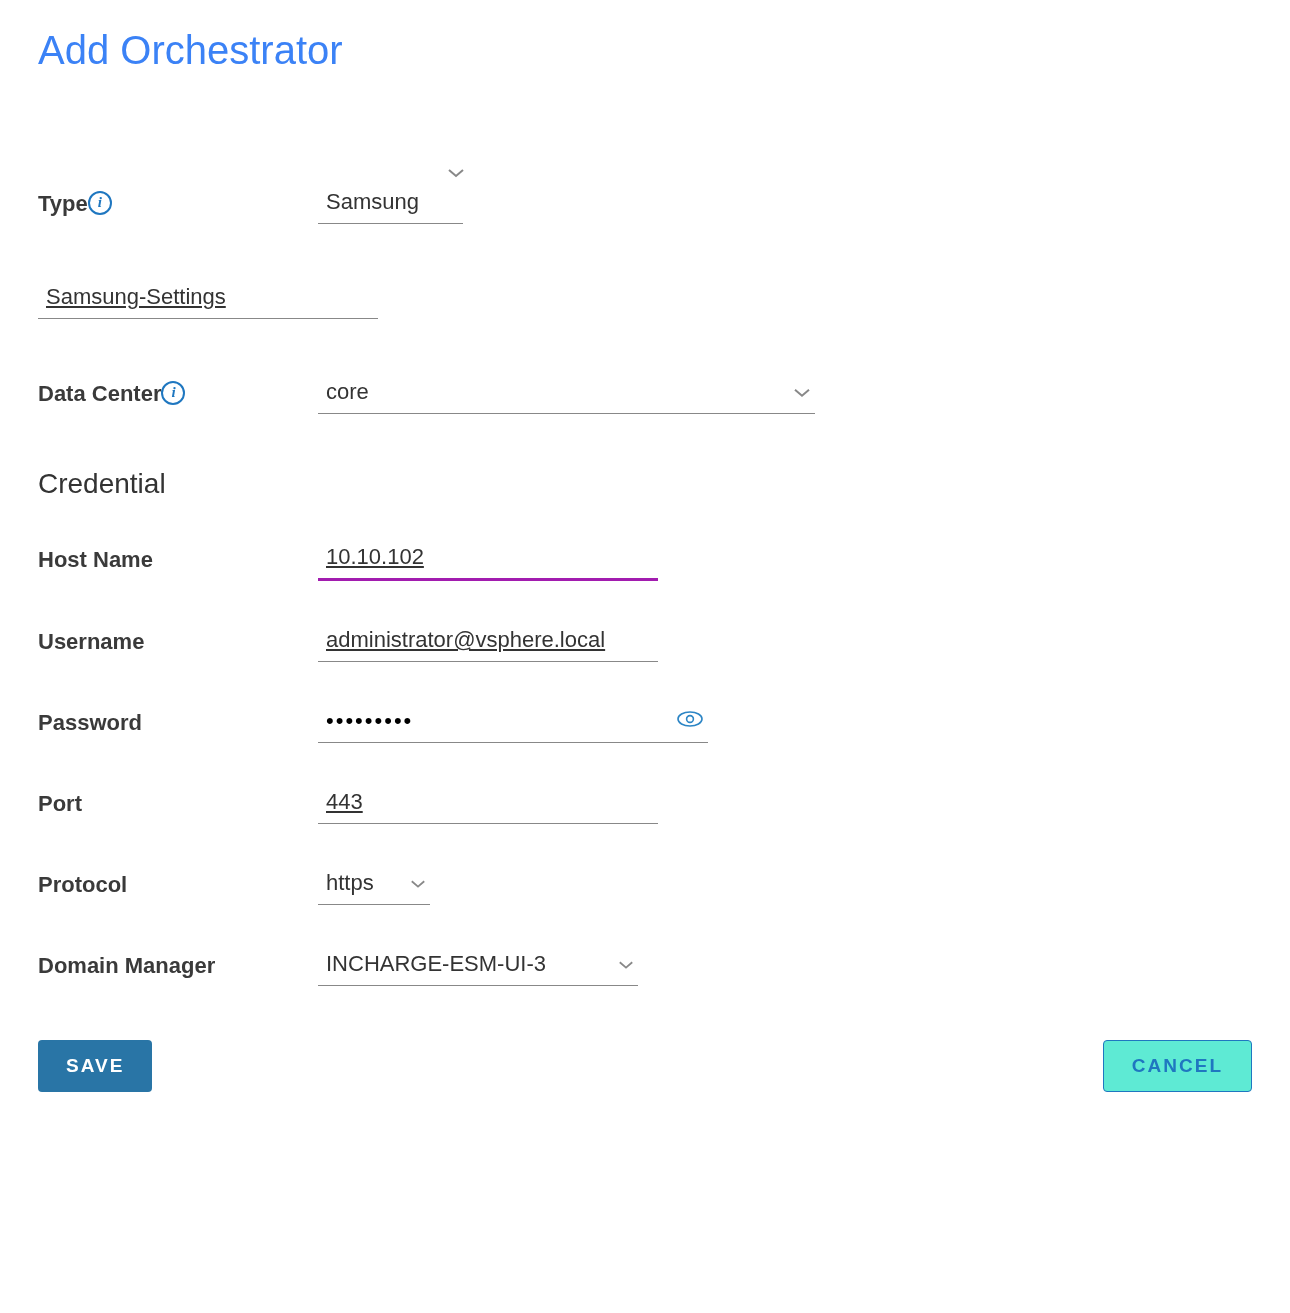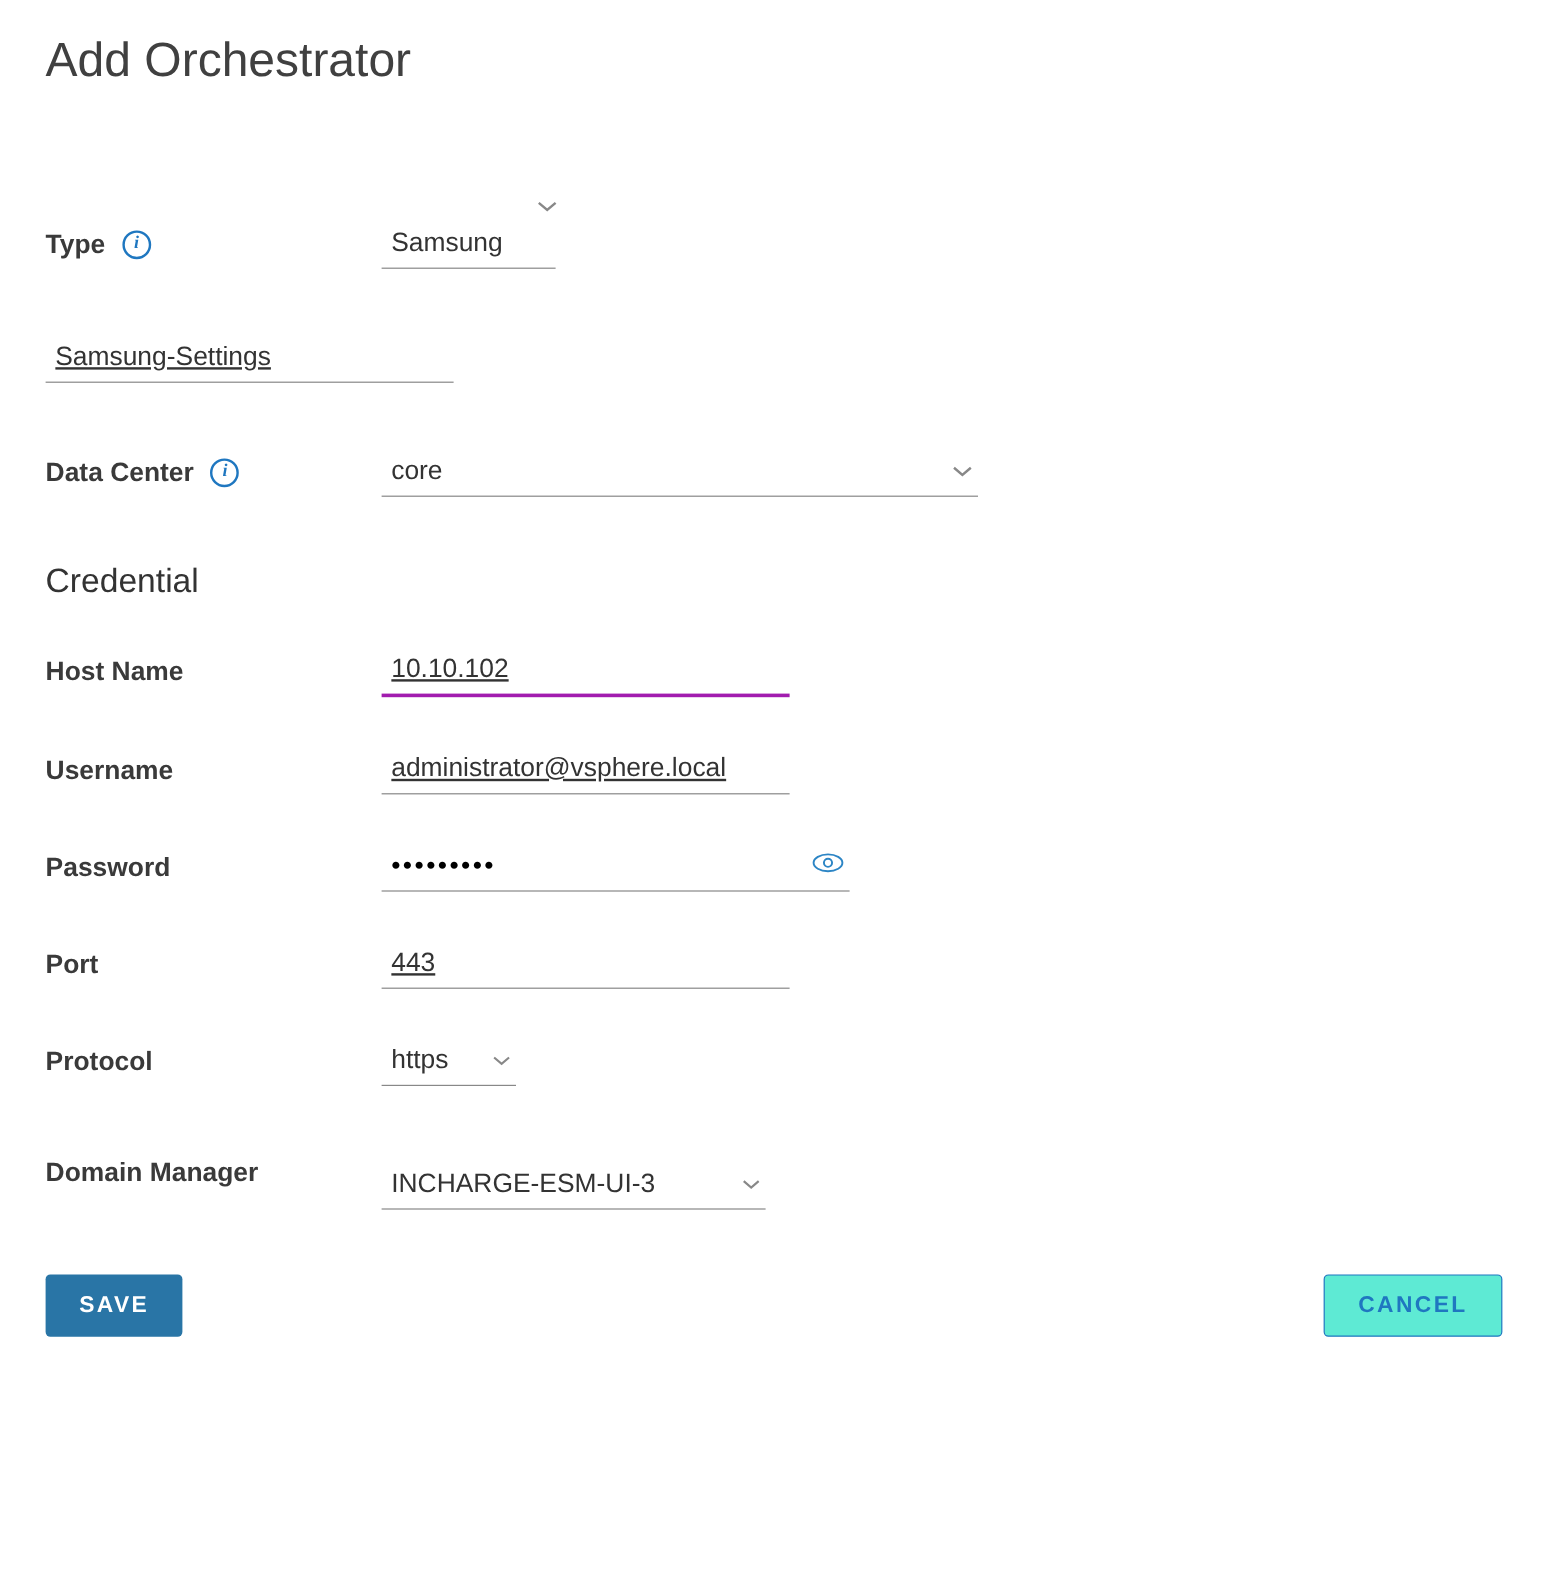--- a/index.html
+++ b/index.html
@@ -6,41 +6,39 @@
     body {
       font-family: -apple-system, BlinkMacSystemFont, "Segoe UI", Helvetica, Arial, sans-serif;
       background: #fff;
       padding: 28px 38px;
       color: #2a2a2a;
       width: 1290px;
     }
     h1.page-title {
       font-size: 40px;
       font-weight: 400;
-      color: #404040;
+      color: #3b82f6;
       margin-bottom: 110px;
     }
     h2.section-title {
       font-size: 28px;
       font-weight: 400;
       color: #333;
       margin-top: 44px;
       margin-bottom: 38px;
     }
     .form-row {
       display: flex;
       align-items: center;
       margin-bottom: 54px;
     }
     .form-row.tight { margin-bottom: 40px; }
     .label-cell {
       width: 280px;
       display: flex;
-      align-items: center;
-      gap: 14px;
     }
     .label-text {
       font-size: 22px;
       font-weight: 600;
       color: #3a3a3a;
     }
     .info-icon {
       width: 24px;
       height: 24px;
       border: 2px solid #1f77c0;
@@ -242,21 +240,21 @@
       </span>
     </div>
   </div>
 </div>
 
 <div class="form-row">
   <div class="label-cell">
     <span class="label-text">Domain Manager</span>
   </div>
   <div class="field-cell">
-    <div class="select-wrap" style="width:320px;margin-top:22px;">
+    <div class="select-wrap" style="width:320px;">
       <input class="underline-input w-dm" readonly="" style="padding-right: 30px;" value="INCHARGE-ESM-UI-3">
       <span class="chevron">
         <svg width="16" height="11" viewBox="0 0 18 12">
             <path d="M2 3 L9 9 L16 3" fill="none" stroke="#888" stroke-width="2"></path>
           </svg>
       </span>
     </div>
   </div>
 </div>
 

